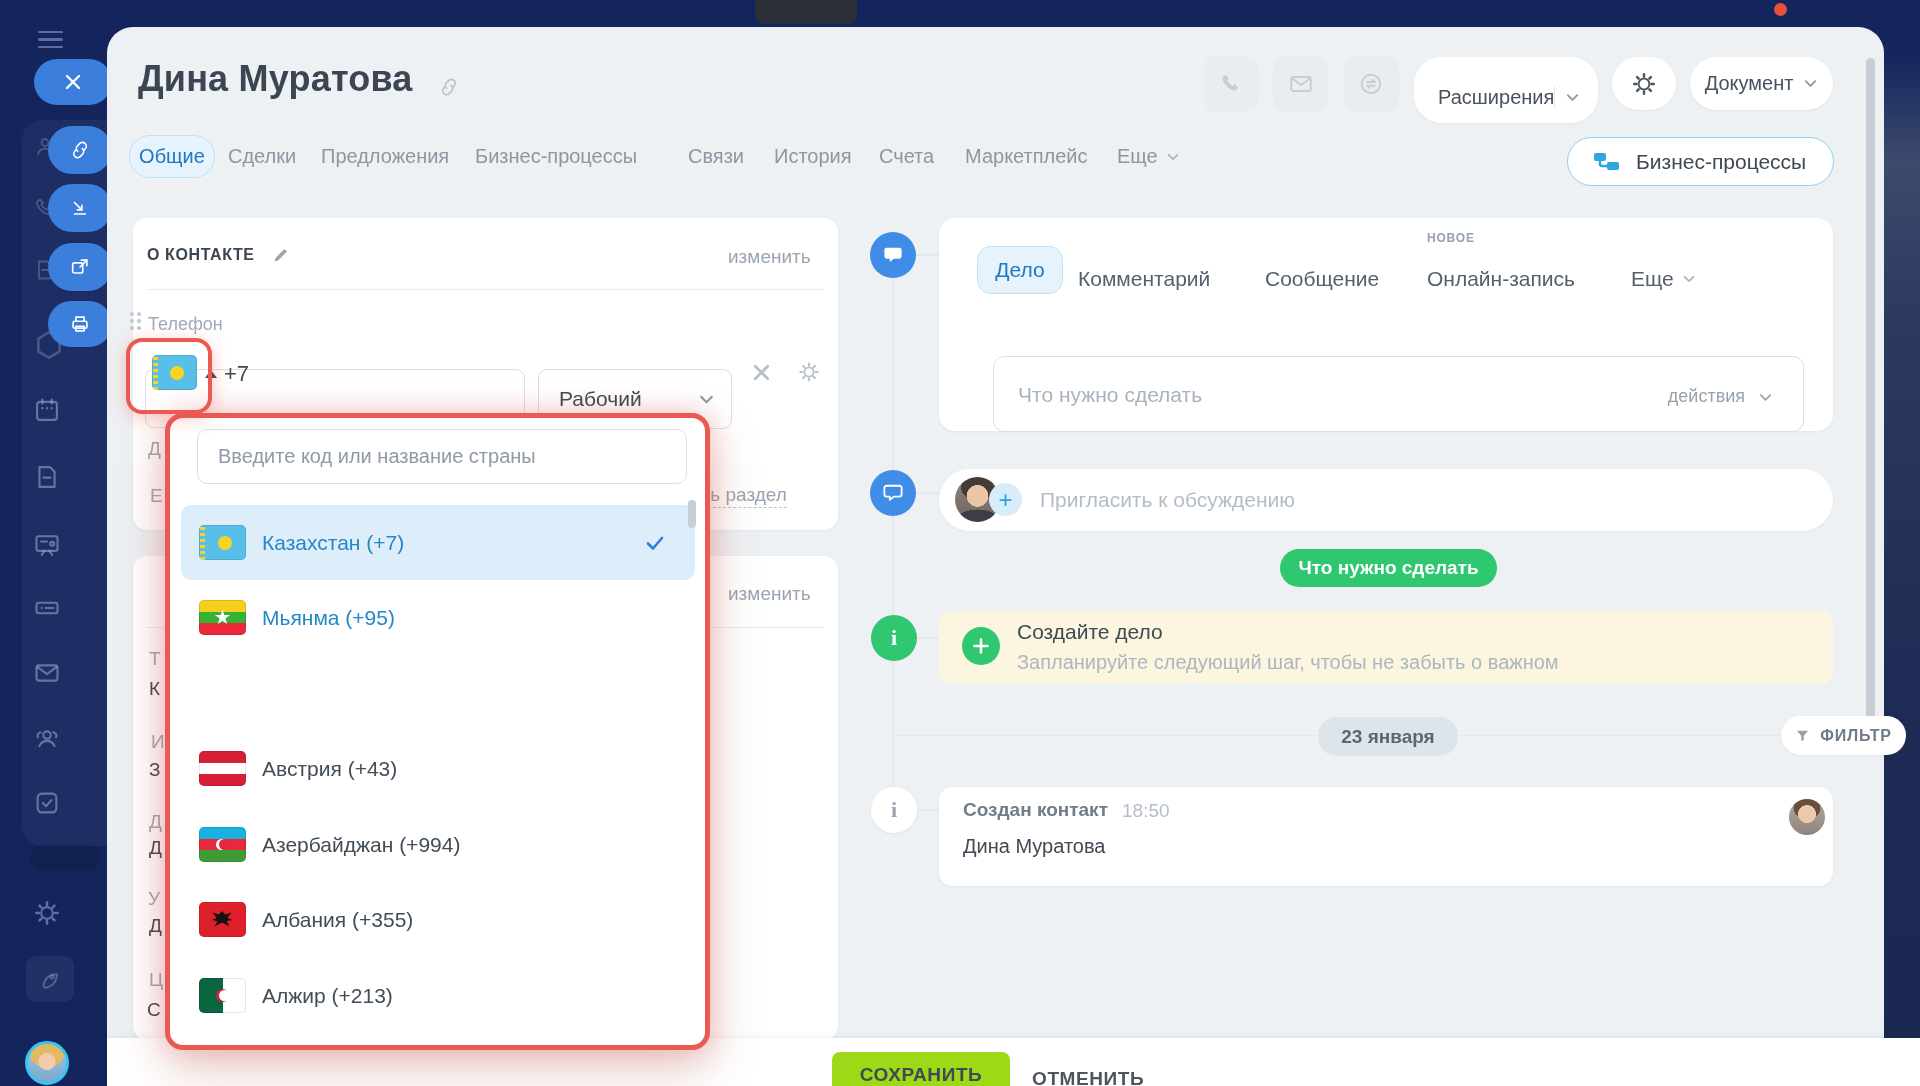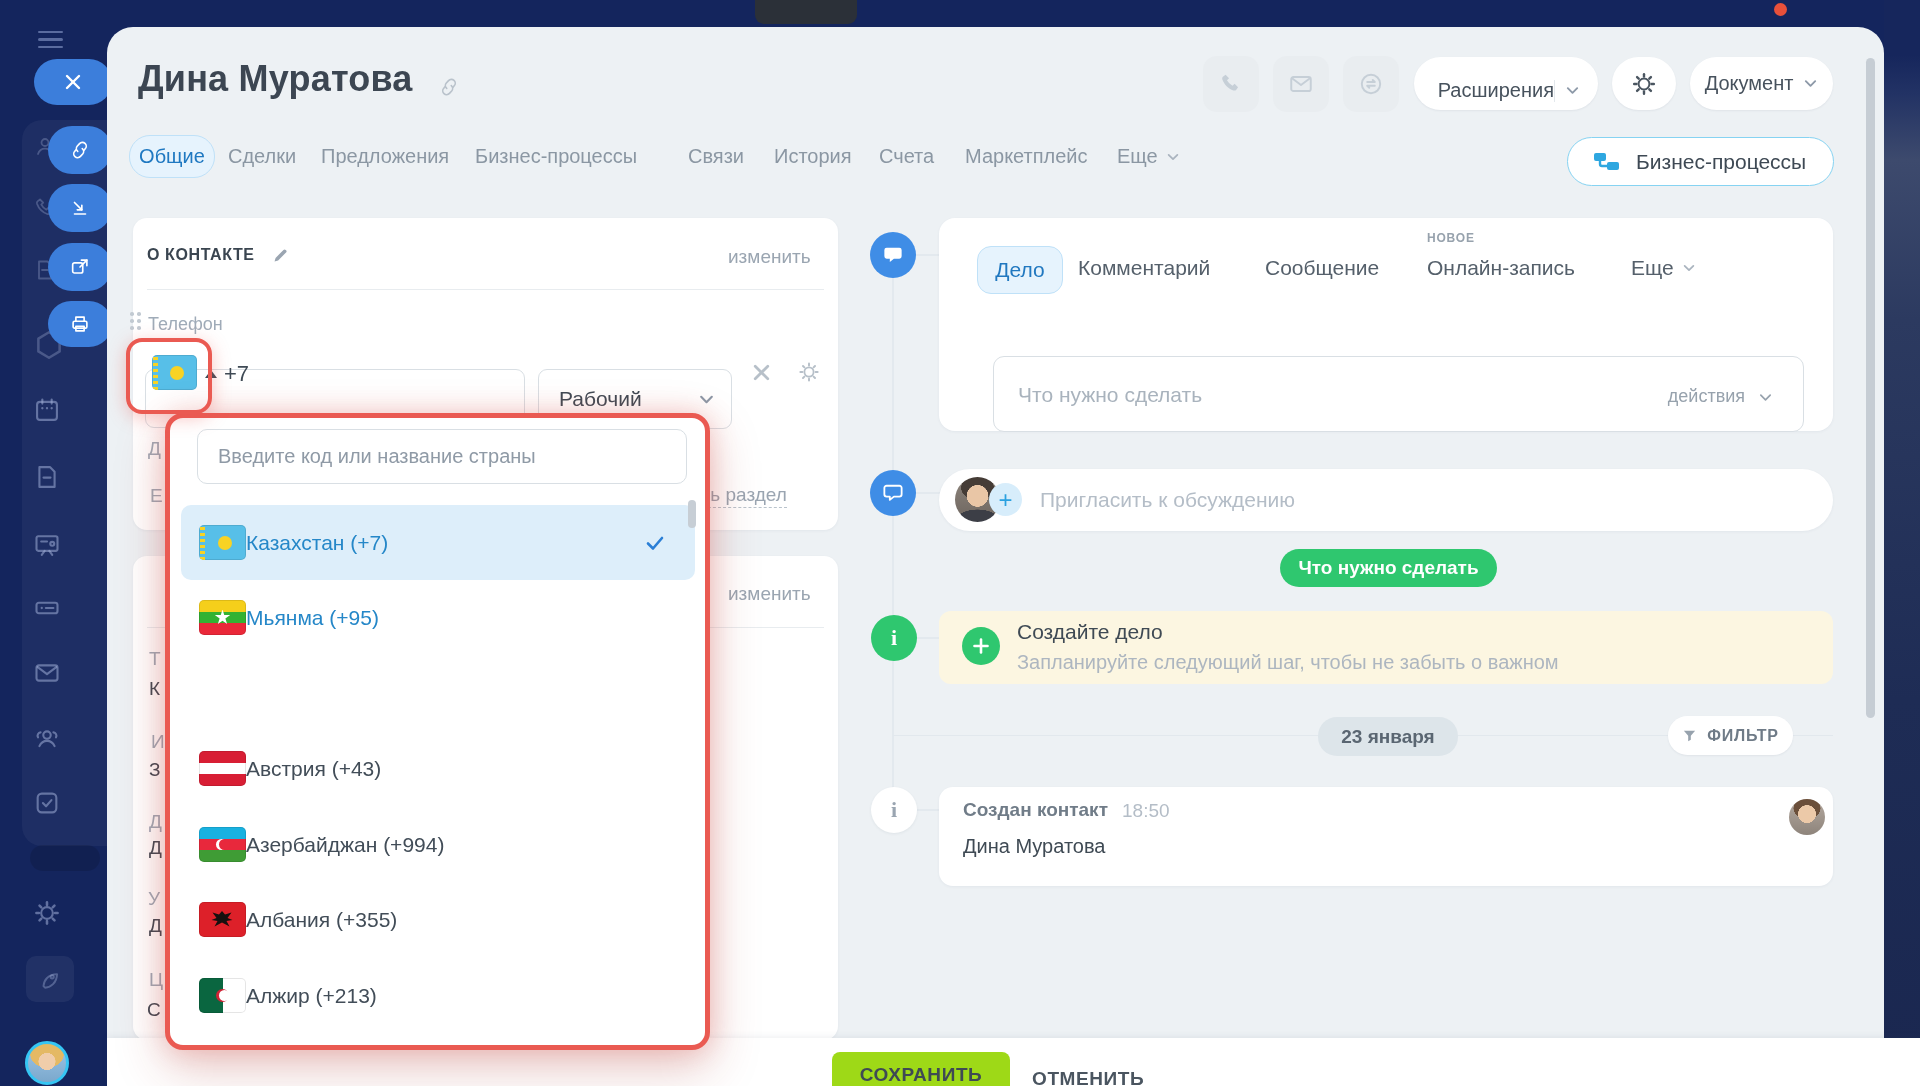--- a/index.html
+++ b/index.html
@@ -44,21 +44,21 @@
   .dots span{width:3.5px;height:3.5px;border-radius:50%;background:#c2cad2;}
   .inputbox{background:#fff;border:1px solid #d9dfe4;border-radius:9px;box-sizing:border-box;margin-top:26px;}
   .ghosttxt{color:#9fabb8;font-size:19px;}
   .darktxt{color:#3f4a55;font-size:19px;}
 
   
   .red-ring{border:4px solid #ea5a52;border-radius:16px;box-shadow:0 4px 18px rgba(234,90,82,.35);z-index:45;}
   #dropdown{left:165px;top:413px;width:545px;height:637px;background:#fff;border:5px solid #ea5a52;border-radius:18px;box-sizing:border-box;z-index:40;box-shadow:0 0 26px rgba(234,90,82,.28),0 18px 50px rgba(160,40,30,.25);}
   .dd-search{left:27px;top:11px;width:490px;height:55px;border:1px solid #d9dfe4;border-radius:10px;box-sizing:border-box;font-size:20px;color:#3f4a55;padding:0 20px;outline:none;font-family:"Liberation Sans",sans-serif;}
   .dd-search::placeholder{color:#8f9aa6;}
-  .c-row{left:11px;width:514px;height:75px;display:flex;align-items:center;padding-left:18px;box-sizing:border-box;}
+  .c-row{left:11px;width:514px;height:75px;display:flex;align-items:center;padding-left:18px;box-sizing:border-box;gap:16px;}
   .c-row.sel{background:#ddeefa;border-radius:10px;}
   .c-label{font-size:21px;color:#424d58;}
   .c-blue{color:#2587c8;}
   .dd-thumb{left:518px;top:82px;width:8px;height:28px;background:#c7ced5;border-radius:4px;}
 
   
   .flag{width:47px;height:35px;border-radius:5px;position:relative;overflow:hidden;box-shadow:inset 0 0 0 1px rgba(0,0,0,.10);flex:none;}
   .flag.kz{background:#57bfe8;}
   .flag.kz .orn{position:absolute;left:1px;top:0;bottom:0;width:5px;background:repeating-linear-gradient(0deg,#f8d324 0 3px,rgba(248,211,36,0) 3px 6px);}
   .flag.kz .sun{position:absolute;left:50%;top:50%;width:14px;height:14px;margin:-7px 0 0 -5px;border-radius:50%;background:#f8d324;}
@@ -74,21 +74,21 @@
   .flag.al{background:#dd2029;}
   .flag.dz{background:linear-gradient(90deg,#0a6640 0 50%,#fff 50% 100%);}
   .flag.dz .cr{position:absolute;left:50%;top:50%;width:13px;height:13px;margin:-6.5px 0 0 -7px;border-radius:50%;background:#cf2335;}
   .flag.dz .cr2{position:absolute;left:50%;top:50%;width:11px;height:11px;margin:-5.5px 0 0 -4px;border-radius:50%;background:#fff;}
 
   
   .t-circle{width:46px;height:46px;border-radius:50%;display:flex;align-items:center;justify-content:center;z-index:6;}
   .t-blue{background:#3f8de6;}
   .t-green{background:#2fc76f;color:#fff;font-weight:700;font-size:22px;font-family:"Liberation Serif",serif;}
   .t-white{background:#fff;color:#9aa5b1;font-weight:700;font-size:22px;font-family:"Liberation Serif",serif;box-shadow:0 1px 3px rgba(57,73,94,.08);}
-  .tl-tab{font-size:21px;color:#55606b;white-space:nowrap;}
+  .tl-tab{font-size:21px;color:#55606b;white-space:nowrap;margin-top:11px;}
   .tl-tab-active{background:#e6f3fd;border:1px solid #bfe1f8;border-radius:14px;color:#2178c0;font-size:21px;display:flex;align-items:center;justify-content:center;}
   .badge-green{background:#2fc76f;border-radius:20px;color:#fff;font-weight:700;font-size:19px;display:flex;align-items:center;justify-content:center;}
   .datepill{background:#dde5ea;border-radius:19px;color:#5a6672;font-weight:700;font-size:19px;display:flex;align-items:center;justify-content:center;}
   .filterpill{background:#fff;border-radius:20px;color:#6f7b87;font-weight:700;font-size:16px;letter-spacing:.8px;display:flex;align-items:center;justify-content:center;gap:10px;box-shadow:0 1px 2px rgba(60,76,96,.08);}
   .avatar{border-radius:50%;}
   .ph1{background:radial-gradient(circle at 50% 42%, #e9c6a6 0 31%, rgba(0,0,0,0) 32%),radial-gradient(ellipse 60% 45% at 50% 24%, #453c36 0 60%, rgba(0,0,0,0) 61%),radial-gradient(ellipse 90% 50% at 50% 100%, #3c3e46 0 55%, rgba(0,0,0,0) 56%),linear-gradient(180deg,#8d847c,#6d655e);}
   .ph2{background:radial-gradient(circle at 50% 42%, #ecc9a8 0 32%, rgba(0,0,0,0) 33%),radial-gradient(ellipse 62% 48% at 50% 26%, #6b4f3a 0 60%, rgba(0,0,0,0) 61%),linear-gradient(180deg,#b4a9a0,#8e847b);}
 
   #footer{left:107px;top:1038px;width:1813px;height:48px;background:#fff;box-shadow:0 -2px 6px rgba(57,73,94,.07);z-index:30;}
   .save-btn{background:#9ed917;border-radius:8px;color:#3f4a54;font-weight:700;font-size:19px;letter-spacing:.6px;display:flex;align-items:center;justify-content:center;}
@@ -268,21 +268,21 @@
       </svg>
   </div>
   <div class="abs hdr-iconbtn" style="left:1343px;top:56px;z-index:5;">
     <svg width="26" height="26" viewBox="0 0 24 24" class="icn">
         <circle cx="12" cy="12" r="8.5"></circle>
         <polyline points="8.5,10.2 15.5,10.2 13.6,8.3"></polyline>
         <polyline points="15.5,13.6 8.5,13.6 10.4,15.5"></polyline>
       </svg>
   </div>
 
-  <div class="abs hdr-pill" style="left:1414px;top:57px;width:184px;height:53px;z-index:5;padding:14px 18px 0 24px;box-sizing:border-box;justify-content:flex-end;">
+  <div class="abs hdr-pill" style="left:1414px;top:57px;width:184px;height:66px;z-index:5;padding:14px 18px 0 24px;box-sizing:border-box;justify-content:space-between;">
     <span>Расширения</span>
     <span style="display:flex;align-items:center;gap:10px;">
       <span style="width:1px;height:22px;background:#e3e8ec;"></span>
       <svg width="15" height="15" viewBox="0 0 16 16" class="icn chev" style="stroke-width:2;">
           <polyline points="3,5.5 8,10.5 13,5.5"></polyline>
         </svg>
     </span>
   </div>
   <div class="abs hdr-pill" style="left:1612px;top:57px;width:64px;height:53px;z-index:5;justify-content:center;color:#4a5560;">
     <svg width="26" height="26" viewBox="0 0 24 24" class="icn">
@@ -507,21 +507,21 @@
     <svg width="18" height="18" viewBox="0 0 18 18" class="icn" style="color:#fff;stroke-width:2.6;">
         <line x1="9" y1="2.5" x2="9" y2="15.5"></line>
         <line x1="2.5" y1="9" x2="15.5" y2="9"></line>
       </svg>
   </div>
   <div class="abs" style="left:1017px;top:620px;font-size:21px;color:#3f4a54;z-index:5;">Создайте дело</div>
   <div class="abs" style="left:1017px;top:651px;font-size:20px;color:#adb6c0;z-index:5;">Запланируйте следующий шаг, чтобы не забыть о важном</div>
 
   <div class="abs" style="left:893px;top:735px;width:940px;height:1px;background:#e2e8ed;z-index:4;"></div>
   <div class="abs datepill" style="left:1318px;top:717px;width:140px;height:39px;z-index:5;">23 января</div>
-  <div class="abs filterpill" style="left:1668px;top:716px;width:125px;height:39px;z-index:5;">
+  <div class="abs filterpill" style="left:1781px;top:716px;width:125px;height:39px;z-index:5;">
     <svg width="15" height="15" viewBox="0 0 16 16">
         <path d="M2 3h12l-4.6 5.2v4.2l-2.8 1.6V8.2L2 3z" fill="#97a2ad"></path>
       </svg>
     <span>ФИЛЬТР</span>
   </div>
 
   <div class="abs wcard" style="left:939px;top:787px;width:894px;height:99px;z-index:4;"></div>
   <div class="abs" style="left:963px;top:799px;font-size:19px;font-weight:700;color:#707c88;z-index:5;">Создан контакт</div>
   <div class="abs" style="left:1122px;top:800px;font-size:19px;color:#b4bdc7;z-index:5;">18:50</div>
   <div class="abs" style="left:963px;top:835px;font-size:20px;color:#3f4a54;z-index:5;">Дина Муратова</div>

